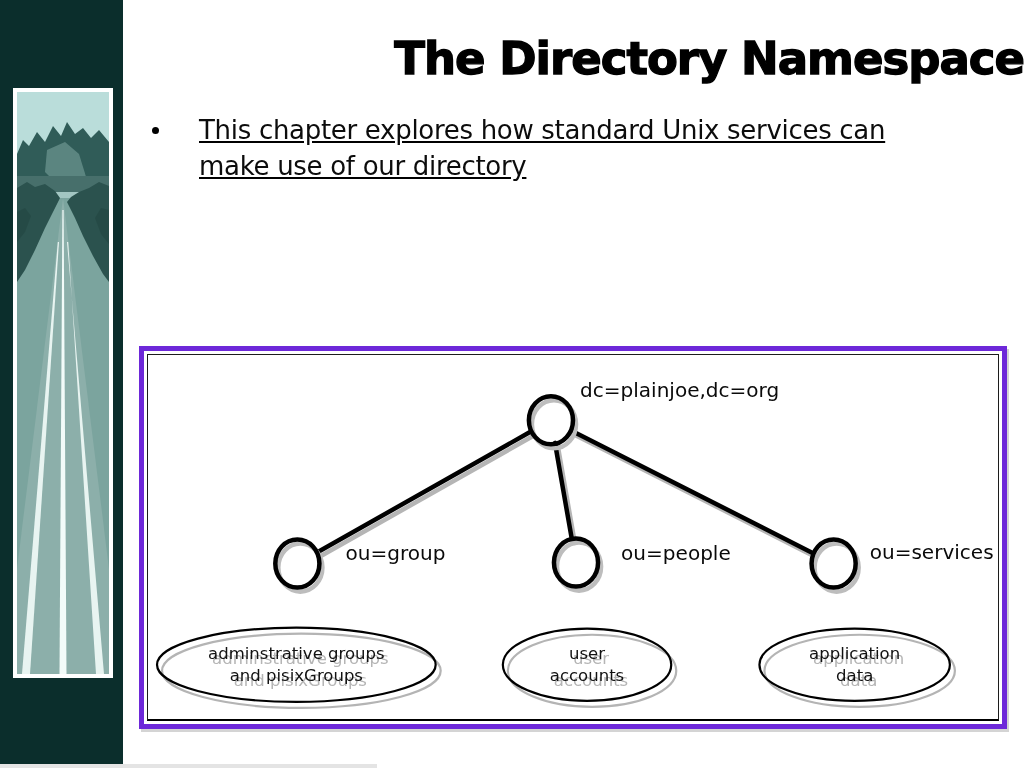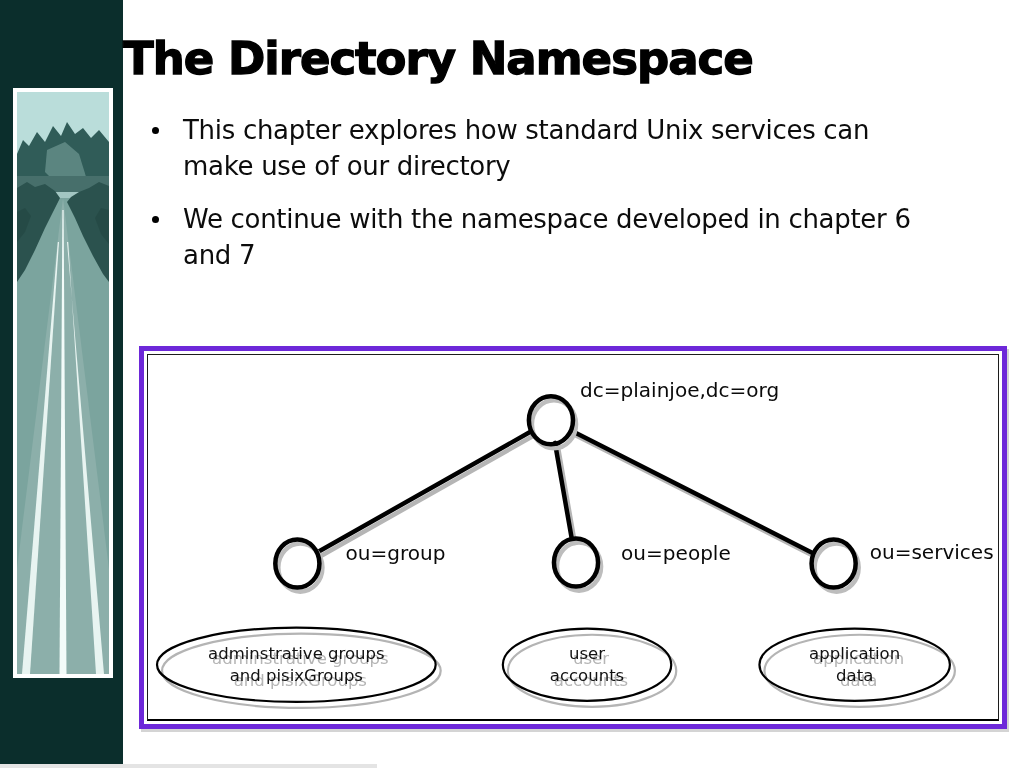--- a/index.html
+++ b/index.html
@@ -8,31 +8,31 @@
     font-family:"DejaVu Sans","Liberation Sans",sans-serif;color:#000;
   }
   
   .sidebar{position:absolute;left:0;top:0;width:123px;height:765px;background:#0b2e2c;}
   .photo-frame{position:absolute;left:13px;top:88px;width:92px;height:582px;background:#ffffff;padding:4px;}
   .photo-frame svg{display:block;}
   .bottom-strip{position:absolute;left:0;top:764px;width:377px;height:4px;background:#e4e4e4;}
   
   .title{
     position:absolute;left:123px;right:0;top:30px;height:58px;line-height:58px;
-    text-align:left;font-size:45px;font-weight:bold;letter-spacing:-1px;
+    text-align:right;font-size:45px;font-weight:bold;letter-spacing:-1px;
     -webkit-text-stroke:1.3px #000;
   }
   
   .bullet{position:absolute;left:147px;display:flex;}
   .b1{top:112px;} .b2{top:201px;} .b3{top:289px;}
   .bullet .dot{
     width:7px;height:7px;border-radius:50%;background:#000;
     margin:15px 0 0 5px;flex:0 0 auto;
   }
-  .bullet .lines{margin-left:24px;}
+  .bullet .lines{margin-left:40px;text-decoration:underline;}
   .bullet .line{
     display:block;white-space:nowrap;font-size:26px;line-height:36px;
     letter-spacing:-0.3px;color:#0c0c0c;
   }
   
   .diagram-outer{
     position:absolute;left:139px;top:346px;width:858px;height:373px;
     border:5px solid #6d28d9;box-shadow:2px 3px 0 #d4d4d4;background:#fff;
   }
   .diagram-inner{
@@ -71,27 +71,20 @@
   </div>
   <div class="bottom-strip"></div>
 
   <div class="title">The Directory Namespace</div>
 
   <div class="bullet b1">
     <span class="dot"></span>
     <span class="lines">
       <span class="line">This chapter explores how standard Unix services can</span>
       <span class="line">make use of our directory</span>
-    </span>
-  </div>
-  <div class="bullet b2">
-    <span class="dot"></span>
-    <span class="lines">
-      <span class="line">We continue with the namespace developed in chapter 6</span>
-      <span class="line">and 7</span>
     </span>
   </div>
 
   <div class="diagram-outer">
     <div class="diagram-inner">
       <svg viewBox="0 0 848 363">
 
         <g stroke="#b5b5b5" stroke-width="4.5" stroke-linecap="round">
           <line x1="385" y1="80.3" x2="172.9" y2="200.2"></line>
           <line x1="409" y1="91.6" x2="425.8" y2="187.4"></line>

